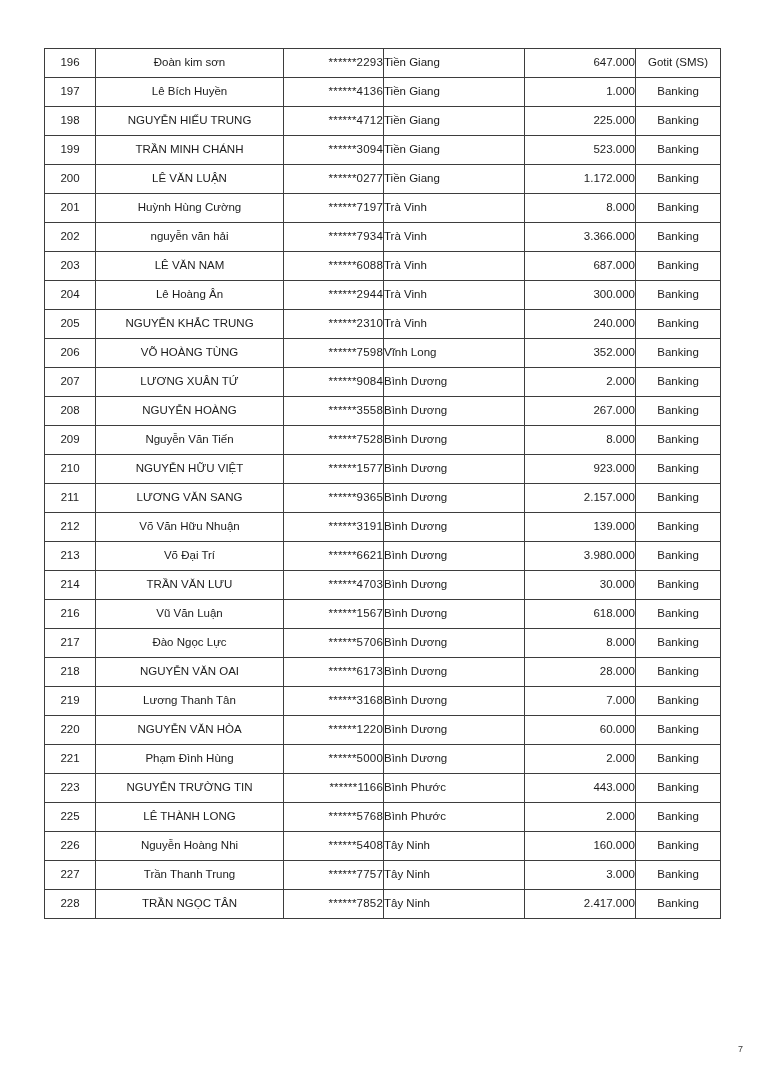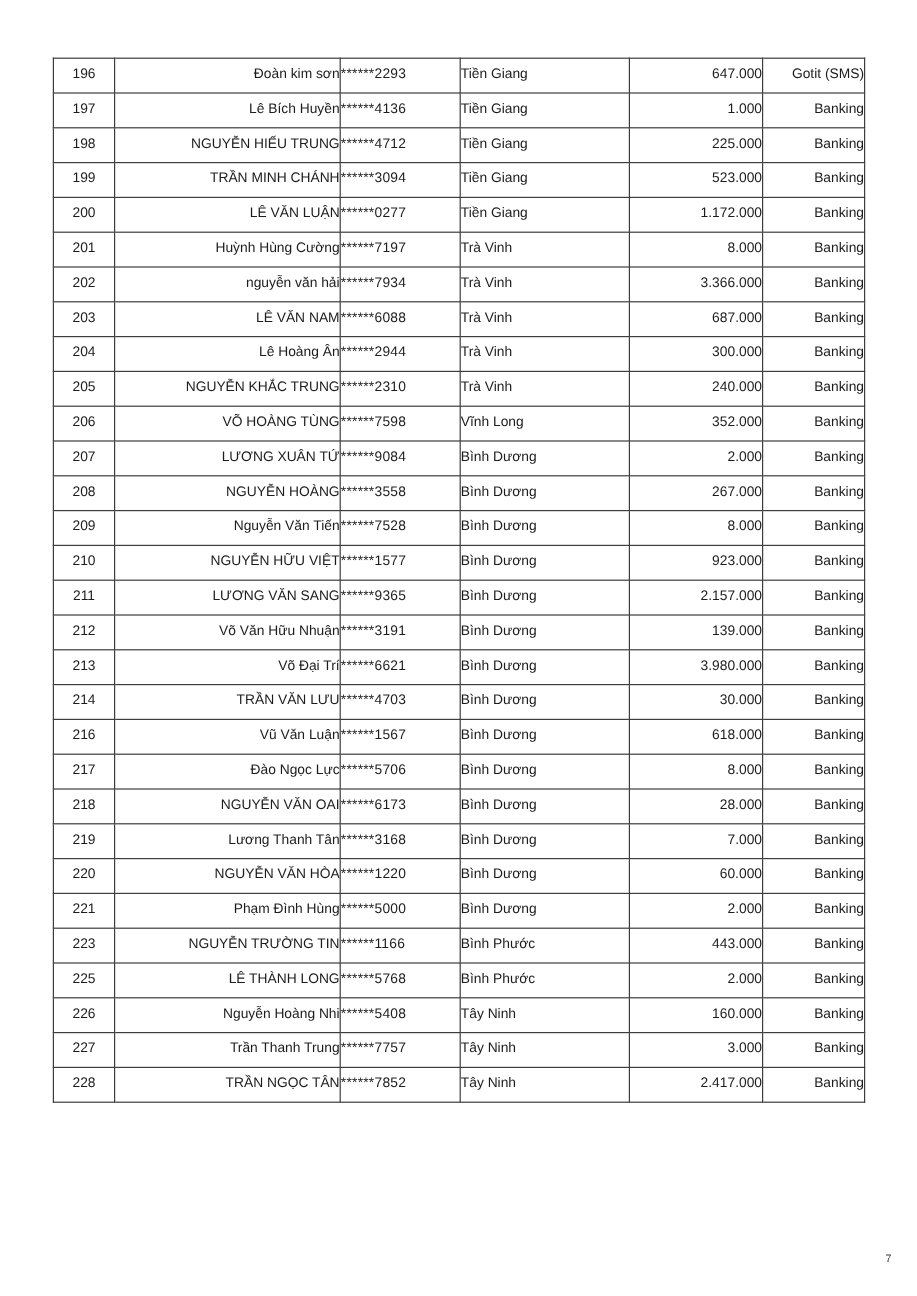--- a/index.html
+++ b/index.html
@@ -30,25 +30,25 @@
     border: 1px solid #3d3d3d;
     font-size: 11.5px;
     color: #1c1c1c;
     padding: 0;
     white-space: nowrap;
     overflow: hidden;
     vertical-align: middle;
     line-height: 1;
   }
   td.c-no       { text-align: center; }
-  td.c-name     { text-align: right; padding-left: 5px; }
-  td.c-phone    { text-align: left; letter-spacing: 0.2px; }
+  td.c-name     { text-align: center; padding-left: 5px; }
+  td.c-phone    { text-align: right; letter-spacing: 0.2px; }
   td.c-province { text-align: left; }
   td.c-amount   { text-align: right; padding-right: 8px; }
-  td.c-method   { text-align: right; }
+  td.c-method   { text-align: center; }
   .page-number {
     position: absolute;
     top: 1044px;
     right: 21px;
     font-size: 9px;
     color: #3a3a3a;
     font-family: "Liberation Sans", sans-serif;
   }
 </style>
 </head>

